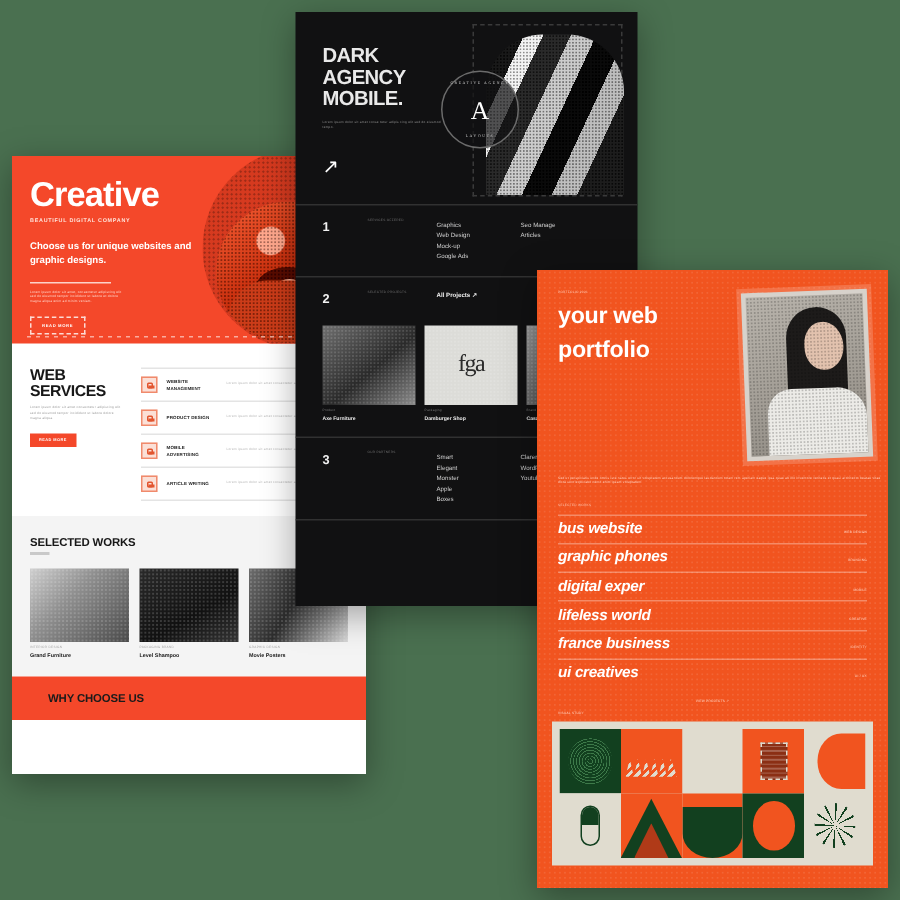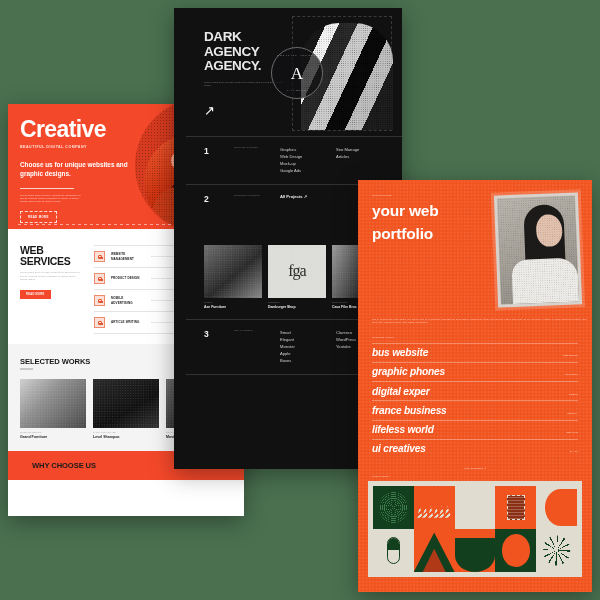--- a/index.html
+++ b/index.html
@@ -112,22 +112,22 @@
   .w1 .thumb{ background:linear-gradient(135deg,#cfcfcf 0%,#8f8f8f 40%,#4a4a4a 100%);}
   .w2 .thumb{ background:linear-gradient(150deg,#2a2a2a 0%,#111 60%,#353535 100%);}
   .w3 .thumb{ background:linear-gradient(120deg,#6d6d6d 0%,#2c2c2c 45%,#d8d8d8 100%);}
   .work .cat{ margin-top:3px; color:#a9a9a9;}
   .work .name{ font-size:3.6px; font-weight:bold; color:#1c1c1c; margin-top:1px;}
   .cr-why{ background:#f4482a; padding:10px 24px; }
   .cr-why h3{ font-size:7.6px; font-weight:bold; color:#1b1b1b; letter-spacing:-.1px;}
 
   
   #p-dark{
-    left:174px; top:8px; width:228px; height:461px;
-    background:#111112; color:#e9e9e9;padding-left:12px;
+    left:197px; top:8px; width:228px; height:396px;
+    background:#111112; color:#e9e9e9;
   }
   .dk-top{ position:relative; height:128px; padding:22px 0 0 18px;}
   .dk-title{ font-size:13.5px; font-weight:bold; line-height:1.08; letter-spacing:-.4px;}
   .dk-para{ margin-top:7px; width:86px; color:#8d8d8d;}
   .dk-arrow{ margin-top:17px; font-size:13px; color:#fff; line-height:1; display:inline-block;
              transform:rotate(0deg);}
   .dk-art{
     position:absolute; right:10px; top:8px; width:100px; height:115px;
     border:.6px dashed #3a3a3a;
   }
@@ -158,21 +158,21 @@
 
   .dk-section{ border-top:.6px solid #313131; padding:9px 12px 9px 18px;
                display:flex; align-items:flex-start; gap:0;}
   .dk-num{ width:30px; flex:none; font-size:8.5px; font-weight:bold; color:#f2f2f2;}
   .dk-meta{ width:46px; flex:none; color:#6e6e6e;}
   .dk-colA{ width:56px; flex:none;}
   .dk-colB{ flex:1;}
   .dk-li{ font-size:4.1px; color:#cfcfcf; line-height:1.75;}
   .dk-link{ font-size:4.1px; font-weight:bold; color:#efefef;}
   .dk-cards{ display:flex; gap:6px; padding:4px 12px 10px 18px;}
-  .dk-card{ flex:1;margin-top:28px;}
+  .dk-card{ flex:1;}
   .dk-card .ph{ height:53px; position:relative; overflow:hidden;}
   .dk-card .ph::after{ content:""; position:absolute; inset:0;
       background-image:radial-gradient(rgba(255,255,255,.14) .55px, transparent .65px);
       background-size:2.4px 2.4px;}
   .dc1 .ph{ background:linear-gradient(140deg,#6f6f6f,#2a2a2a 55%,#8a8a8a);}
   .dc2 .ph{ background:#dcdcd8; display:flex; align-items:center; justify-content:center;}
   .dc2 .ph .fga{ font-family:"Liberation Serif", serif; font-size:16px; color:#2a2a2a;
                  letter-spacing:-1px; position:relative; z-index:2;}
   .dc3 .ph{ background:linear-gradient(115deg,#9a9a9a,#343434 60%,#c9c9c9);}
   .dk-card .cat{ margin-top:3px; color:#777;}
@@ -349,21 +349,21 @@
     <div class="cr-why">
       <h3>WHY CHOOSE US</h3>
     </div>
   </div>
 
   <div class="panel shadow" id="p-dark">
 
     <div class="dk-top">
       <div class="dk-title it">DARK</div>
       <div class="dk-title">AGENCY</div>
-      <div class="dk-title">AGENCY.</div>
+      <div class="dk-title">MOBILE.</div>
       <div class="dk-para micro">Lorem ipsum dolor sit amet conse tetur adipis cing elit sed do eiusmod tempo.</div>
       <div class="dk-arrow">↗</div>
 
       <div class="dk-art">
         <div class="img"></div>
         <div class="dk-badge">
           <div class="ring-top">CREATIVE AGENCY</div>
           <div class="letter">A</div>
           <div class="ring-bot">LAYOUTS</div>
         </div>
@@ -458,26 +458,26 @@
       </div>
       <div class="or-item">
         <span class="t">graphic phones</span>
         <span class="n micro upper">BRANDING</span>
       </div>
       <div class="or-item">
         <span class="t">digital exper</span>
         <span class="n micro upper">MOBILE</span>
       </div>
       <div class="or-item">
+        <span class="t">lifeless world</span>
+        <span class="n micro upper">CREATIVE</span>
+      </div>
+      <div class="or-item">
         <span class="t">france business</span>
         <span class="n micro upper">IDENTITY</span>
-      </div>
-      <div class="or-item">
-        <span class="t">lifeless world</span>
-        <span class="n micro upper">CREATIVE</span>
       </div>
       <div class="or-item">
         <span class="t">ui creatives</span>
         <span class="n micro upper">UI / UX</span>
       </div>
       <div class="or-midnote micro upper">VIEW PROJECTS ↗</div>
     </div>
 
     <div class="or-geo-label micro upper">VISUAL STUDY</div>
     <div class="or-geo">

